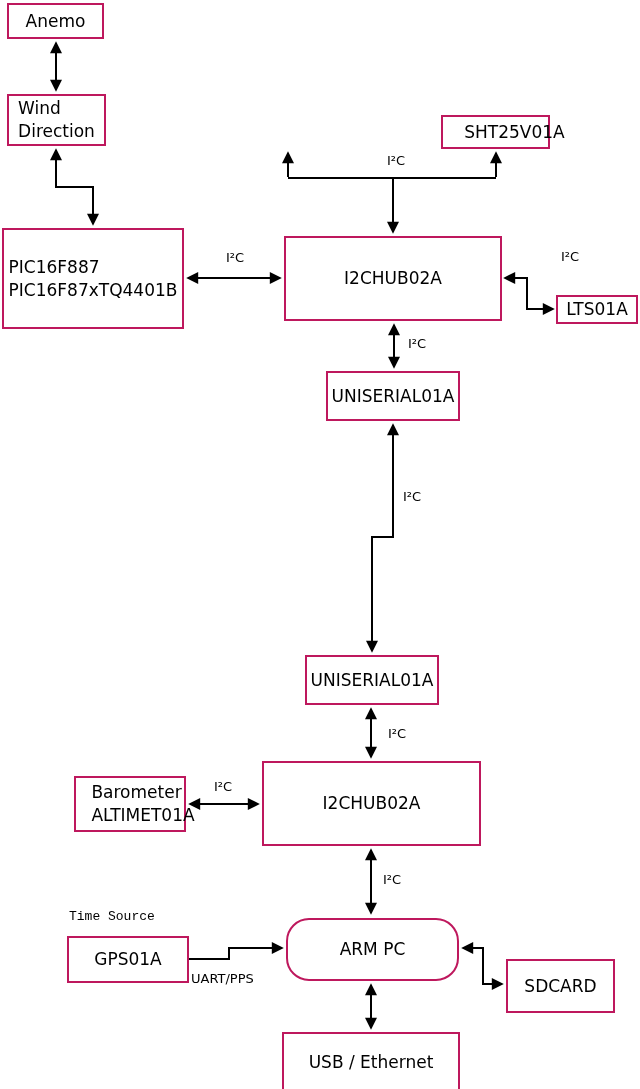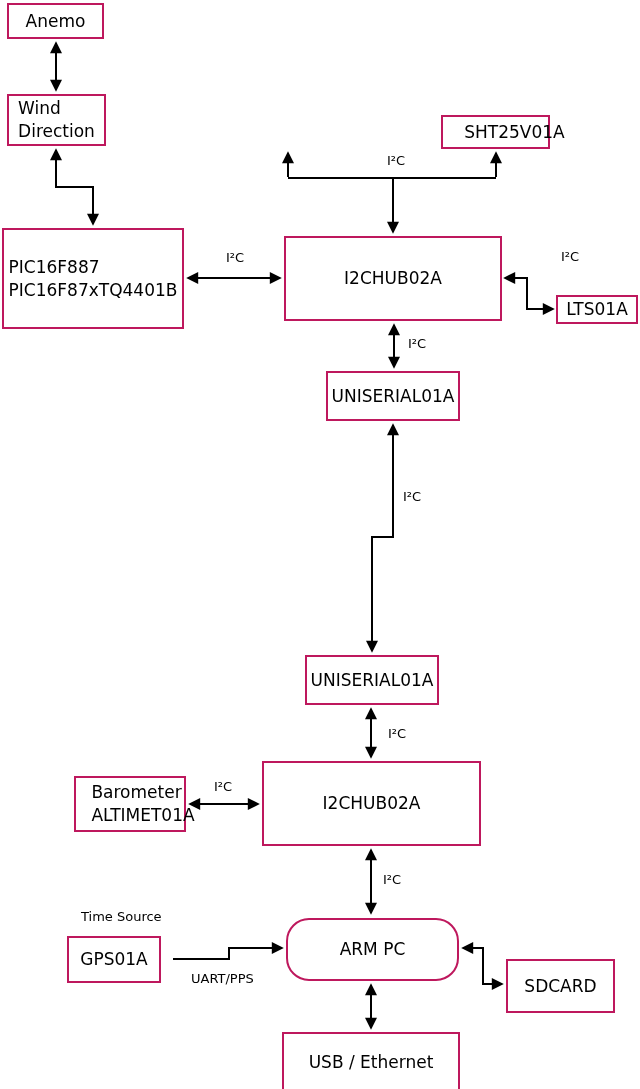--- a/index.html
+++ b/index.html
@@ -77,21 +77,21 @@
 
   <div class="node" style="left:305px;top:655px;width:134px;height:50px;">UNISERIAL01A</div>
 
   <div class="node" style="left:262px;top:761px;width:219px;height:85px;">I2CHUB02A</div>
 
   <div class="node" style="left:74px;top:776px;width:112px;height:56px;padding-left:26px;">Barometer
 ALTIMET01A</div>
 
   <div class="node" style="left:286px;top:918px;width:173px;height:63px;border-radius:23px;">ARM PC</div>
 
-  <div class="node" style="left:67px;top:936px;width:94px;height:47px;">GPS01A</div>
+  <div class="node" style="left:67px;top:936px;width:122px;height:47px;">GPS01A</div>
 
   <div class="node" style="left:506px;top:959px;width:109px;height:54px;">SDCARD</div>
 
   <div class="node" style="left:282px;top:1032px;width:178px;height:60px;">USB / Ethernet</div>
 
   <span class="lbl" style="left:226px;top:250px;">I²C</span>
 
   <span class="lbl" style="left:387px;top:153px;">I²C</span>
 
   <span class="lbl" style="left:561px;top:249px;">I²C</span>
@@ -99,17 +99,17 @@
   <span class="lbl" style="left:408px;top:336px;">I²C</span>
 
   <span class="lbl" style="left:403px;top:489px;">I²C</span>
 
   <span class="lbl" style="left:388px;top:726px;">I²C</span>
 
   <span class="lbl" style="left:214px;top:779px;">I²C</span>
 
   <span class="lbl" style="left:383px;top:872px;">I²C</span>
 
-  <span class="lbl" style="left:81px;top:909px;">Time Source</span>
+  <span class="lbl" style="left:69px;top:909px;font-family:Liberation Mono, monospace;">Time Source</span>
 
   <span class="lbl" style="left:191px;top:971px;">UART/PPS</span>
 
 </div>
 
 </body></html>

